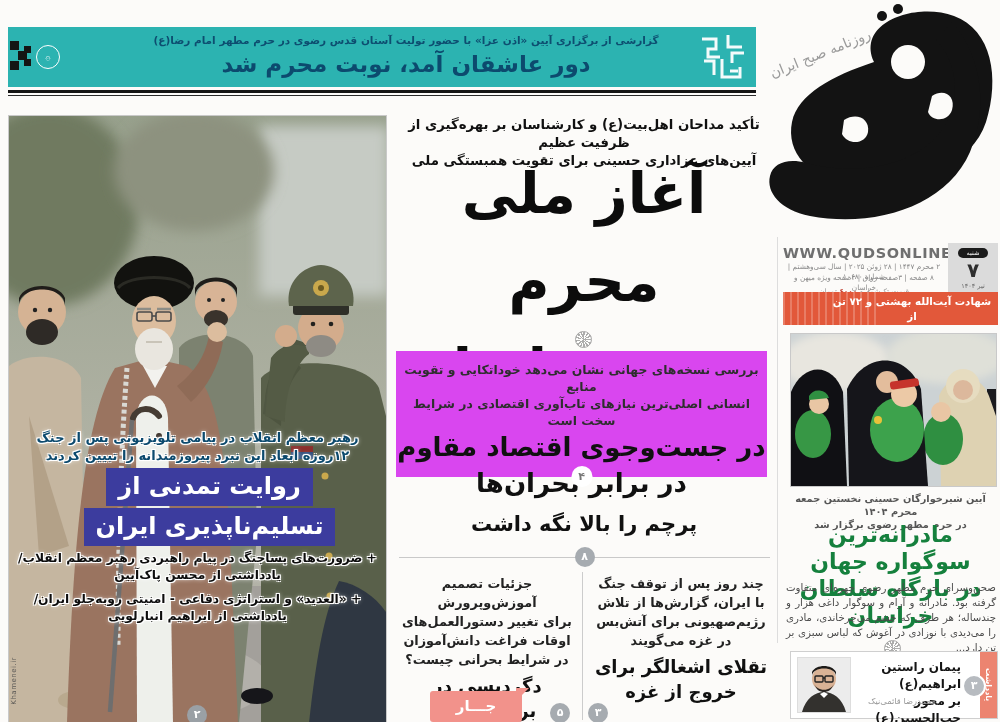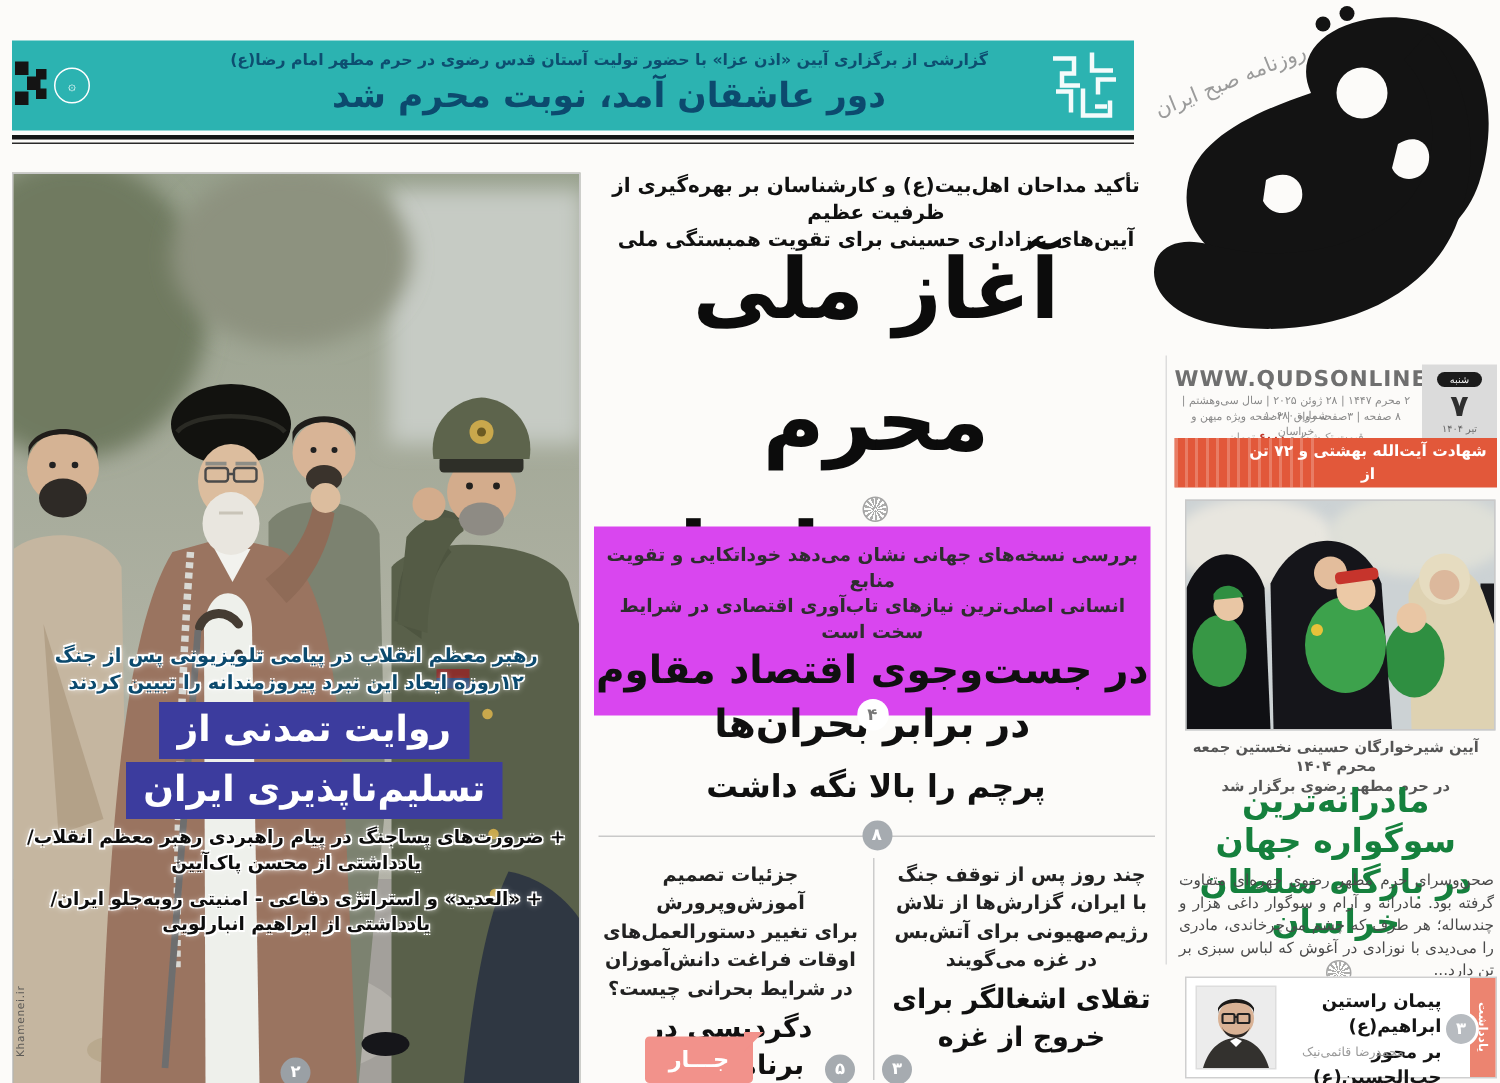--- a/index.html
+++ b/index.html
@@ -76,21 +76,21 @@
              background:#fff;color:#777;font-size:11px;font-weight:800;line-height:21px;text-align:center;}
   .satt-kicker{left:398px;top:492px;width:372px;font-size:13.3px;font-weight:600;color:#222;}
   .satt-head{left:398px;top:512px;width:372px;font-size:21px;font-weight:900;color:#101010;}
   .satt-div{left:399px;top:557px;width:371px;height:1px;background:#c9c9c9;}
   .num-circle{width:20px;height:20px;border-radius:50%;background:#a6abb0;color:#fff;font-size:11px;font-weight:800;
               line-height:20px;text-align:center;}
   .sub-kicker{font-size:12.8px;font-weight:600;color:#222;line-height:19px;text-align:center;}
   .sub-head{font-size:18px;font-weight:900;color:#101010;line-height:25px;text-align:center;letter-spacing:-.3px;}
   .v-div{left:582px;top:572px;width:1px;height:148px;background:#ccc;}
   .col-div{left:777px;top:237px;width:1px;height:406px;background:#ddd;}
-  .jar{left:430px;top:691px;width:72px;height:31px;background:#f2928b;border-radius:3px;color:#fff;font-size:15px;
+  .jar{left:430px;top:691px;width:92px;height:31px;background:#f2928b;border-radius:3px;color:#fff;font-size:15px;
        font-weight:900;line-height:31px;text-align:center;z-index:6;}
   .jar:after{content:"";position:absolute;right:-7px;top:-3px;width:0;height:0;
        border-top:13px solid #f2928b;border-right:13px solid transparent;}
 
   
   .photo{left:8px;top:115px;width:377px;height:607px;border:1px solid #c9c9c9;overflow:hidden;background:#a6ab9b;}
   .photo-kicker{position:absolute;left:0;top:313px;width:100%;font-size:13px;font-weight:800;line-height:18px;color:#0c4a6e;z-index:4;}
   .blue-line{position:relative;display:table;margin:0 auto;background:#3c3c9e;color:#fff;font-size:24px;font-weight:900;
              padding:4px 12px 6px;line-height:28px;z-index:4;}
   .blue-wrap{position:absolute;left:12px;top:352px;width:100%;z-index:4;}

